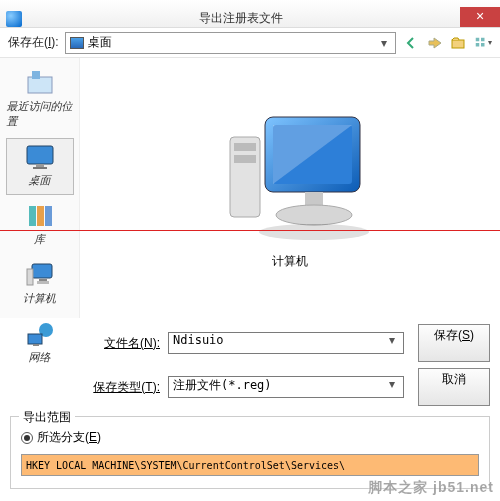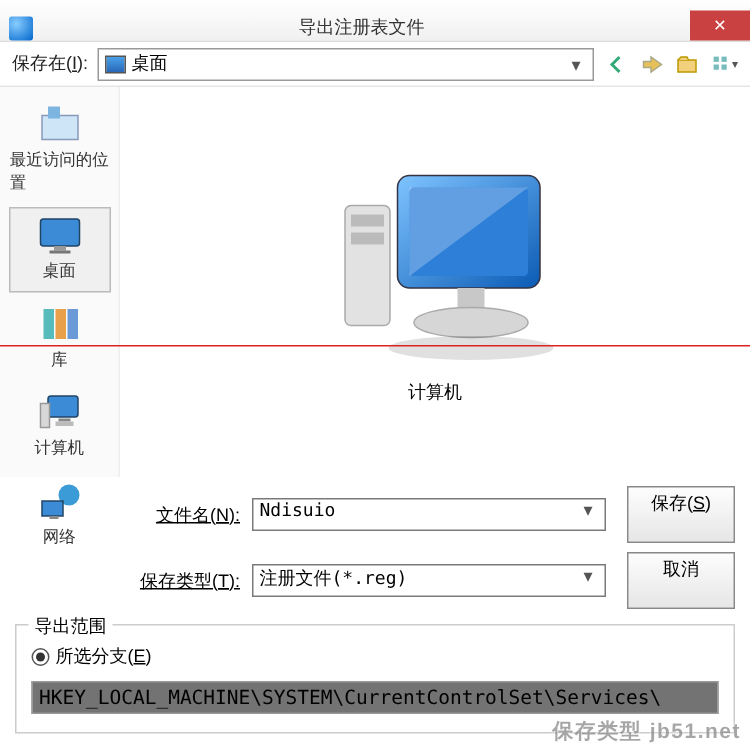--- a/index.html
+++ b/index.html
@@ -10,42 +10,42 @@
 .close { width: 40px; height: 20px; background: #c94141; color: #fff; text-align: center; line-height: 18px; font-size: 14px; margin-top:-8px;}
 .row1 { height: 30px; display: flex; align-items: center; padding: 4px 8px; gap: 6px; border-bottom: 1px solid #e5e5e5; }
 .label { color: #222; }
 .underline { text-decoration: underline; }
 .location-select { flex: 1; height: 22px; border: 1px solid #999; background: #fff; display: flex; align-items: center; padding: 0 4px; gap: 4px; }
 .mini-icon { width: 14px; height: 12px; background: linear-gradient(#4aa0e8,#2868b8); border: 1px solid #555; }
 .chev { width: 14px; text-align: center; color: #555; }
 .tbicon { width: 18px; height: 18px; display: flex; align-items: center; justify-content: center; color: #666; border-radius: 2px; }
 .tbicon svg { width: 16px; height: 16px; }
 .body { display: flex; height: 260px; }
-.sidebar { width: 80px; background: #fafafa; display: flex; flex-direction: column; align-items: center; padding-top: 6px; gap: 2px; border-right: 1px solid #eee; }
+.sidebar { width: 80px; background: #fafafa; display: flex; flex-direction: column; align-items: center; padding-top: 6px; gap: 2px; border-right: 1px solid #eee; font-style: italic; }
 .side-item { width: 68px; display: flex; flex-direction: column; align-items: center; padding: 4px 0 6px; gap: 2px; border: 1px solid transparent; }
 .side-item.selected { background: #f0f0f0; border: 1px solid #bbb; }
 .side-icon { width: 32px; height: 28px; }
 .side-label { font-size: 11px; color: #333; }
 .main { flex: 1; background: #fff; position: relative; display:flex; align-items:center; justify-content:center; }
 .computer-big { display:flex; flex-direction:column; align-items:center; gap:6px; }
 .computer-big .cap { font-size: 12px; color:#000; }
 .redline { position:absolute; left:0; width:500px; height:1px; background:#d22; top:230px; }
 .fields { padding: 6px 10px 4px 90px; display:flex; flex-direction:column; gap:6px; }
 .frow { display:flex; align-items:center; gap:8px; }
 .frow .lbl { width: 70px; text-align:right;text-decoration:underline; }
 .combo { flex:1; height:22px; border:1px solid #7a7a7a; display:flex; padding:0 4px; background:#fff; position:relative; }
 .combo .val { flex:1; font-family: Consolas, monospace; }
 .combo .arr { width:14px; text-align:center; color:#555; }
 .btn { width:72px; height:38px; border:1px solid #888; background:linear-gradient(#fdfdfd,#e6e6e6); text-align:center; line-height:20px; margin-left:6px; }
 .group { margin: 6px 10px 0; border:1px solid #ccc; padding: 8px 10px 12px; position:relative; }
 .group .legend { position:absolute; top:-8px; left:8px; background:#fff; padding:0 4px; color:#000; }
 .radio-row { display:flex; align-items:center; gap:4px; margin:4px 0; }
 .radio { width:12px; height:12px; border:1px solid #555; border-radius:50%; display:inline-flex; align-items:center; justify-content:center; background:#fff; }
 .radio.on::after { content:""; width:6px; height:6px; background:#333; border-radius:50%; }
-.pathbox { width: 100%; height:22px; border:1px solid #999; padding:2px 4px; font-family: Consolas, monospace; font-size:13px; background:#737373; margin-top:4px; }
+.pathbox { width: 100%; height:22px; border:1px solid #999; padding:2px 4px; font-family: Consolas, monospace; font-size:10px; background:#fdba74; margin-top:4px; }
 .watermark { position:absolute; right:6px; bottom:4px; font-size:14px; color:rgba(0,0,0,.35); font-weight:bold; letter-spacing:1px; text-shadow:0 0 2px #fff; }
 </style>
 </head>
 <body>
 
 <div class="titlebar">
   <div class="icon"></div>
   <div class="title">导出注册表文件</div>
   <div class="close">×</div>
 </div>
@@ -175,13 +175,13 @@
 
 <div class="group">
   <div class="legend">导出范围</div>
   <div class="radio-row">
     <span class="radio on"></span>
     <span><span>所选分支(</span><span class="underline">E</span><span>)</span></span>
   </div>
   <input class="pathbox" value="HKEY_LOCAL_MACHINE\SYSTEM\CurrentControlSet\Services\" style="">
 </div>
 
-<div class="watermark">保存类型 jb51.net</div>
+<div class="watermark">脚本之家 jb51.net</div>
 
 </body></html>

